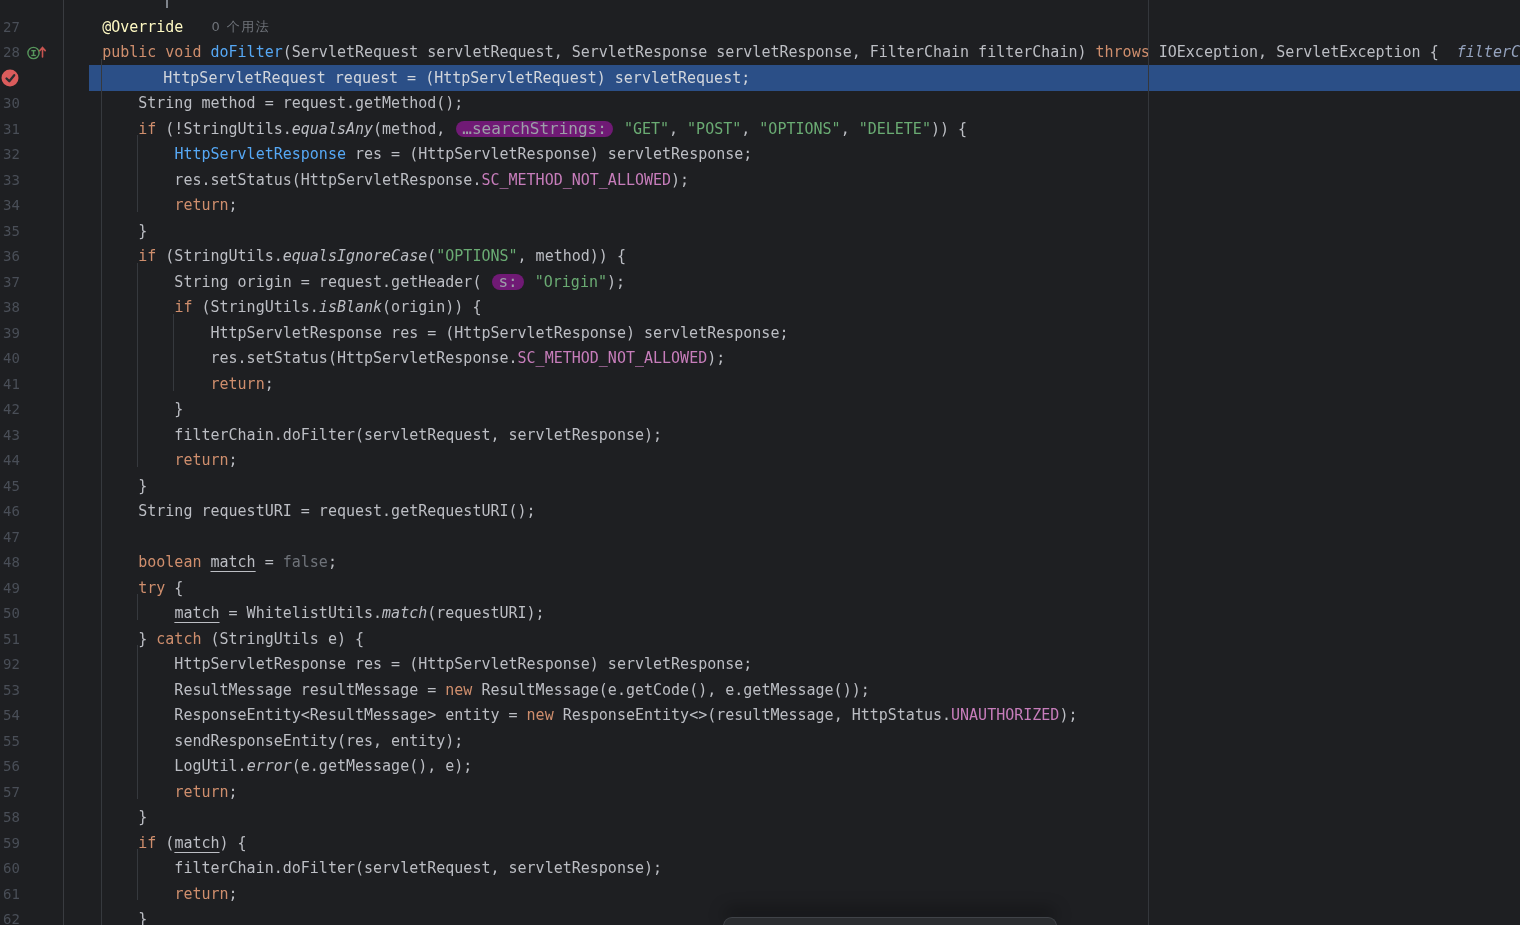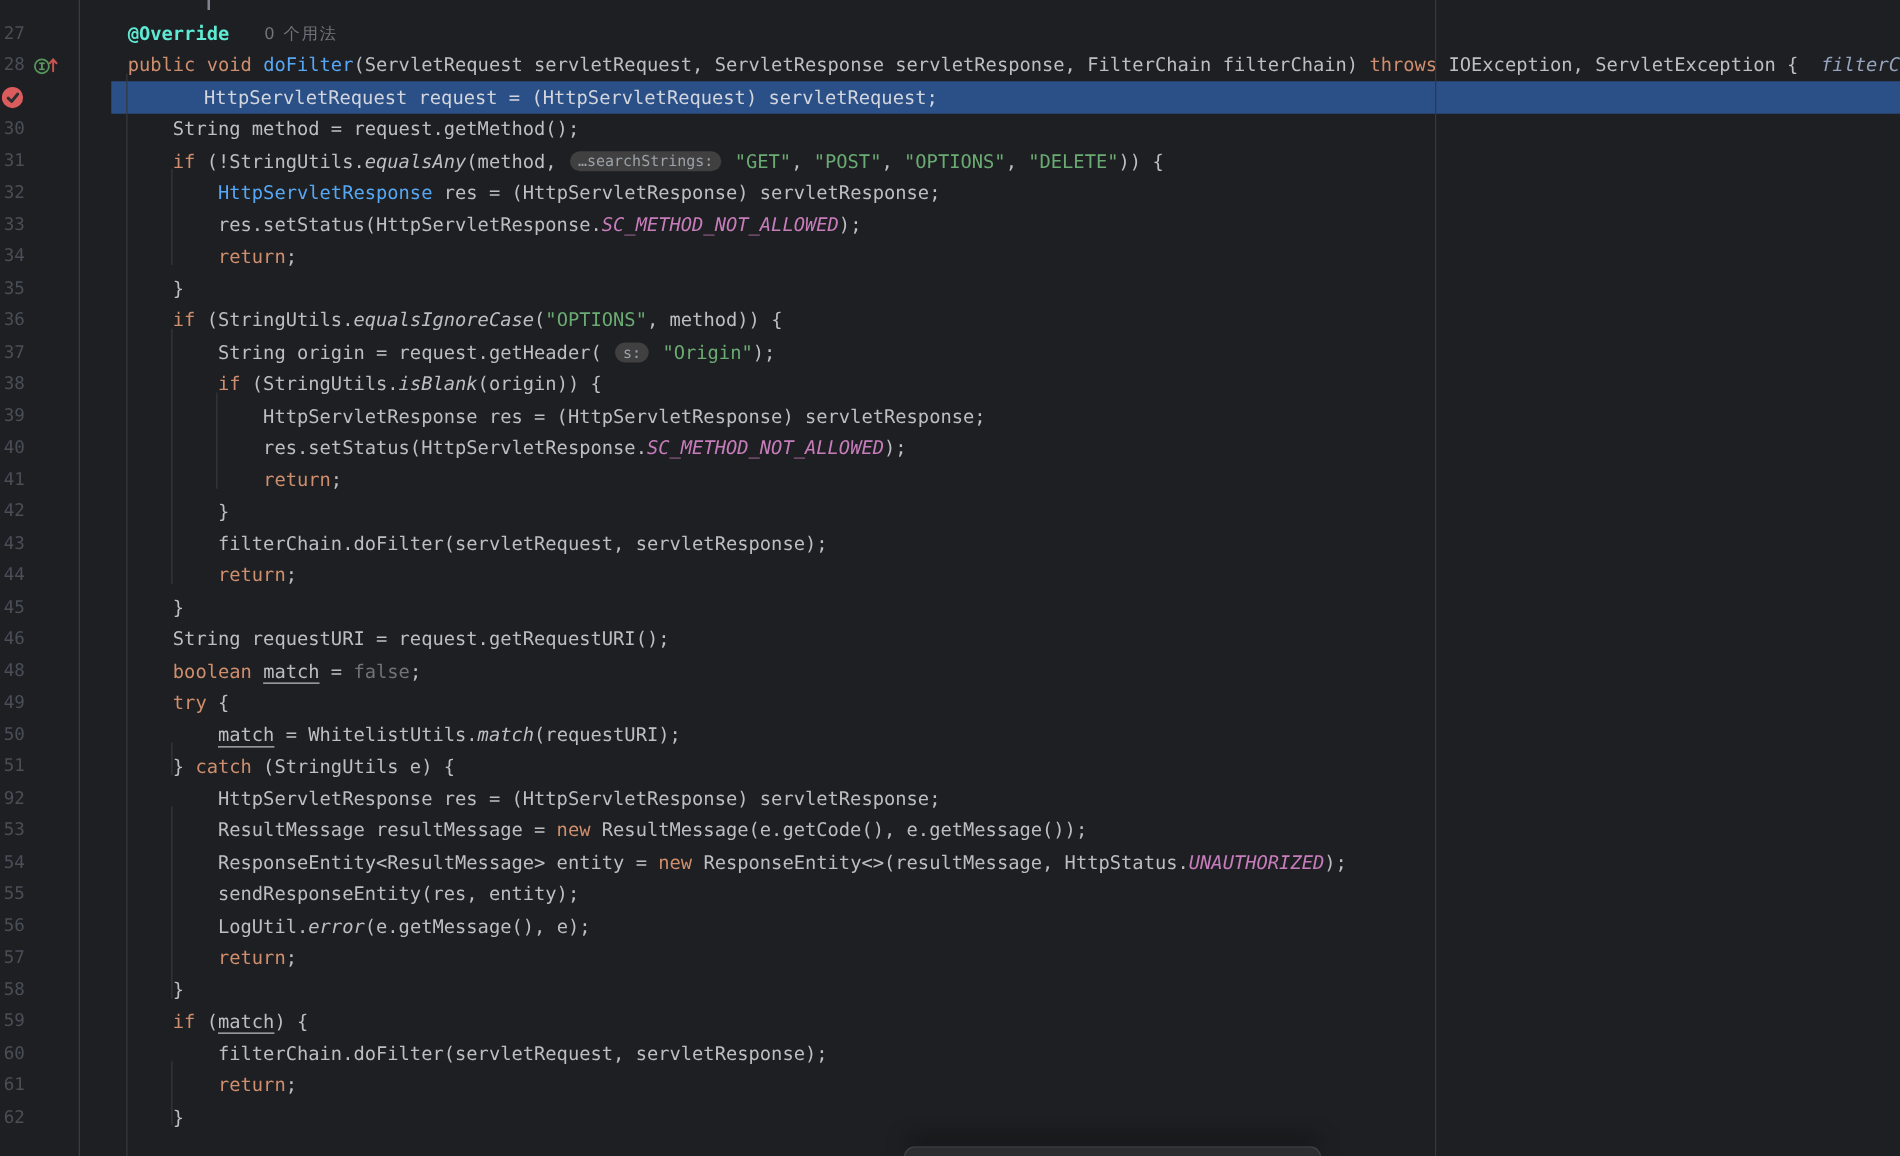--- a/index.html
+++ b/index.html
@@ -12,27 +12,27 @@
                padding-left:3px;box-sizing:border-box;color:#494E57;font-size:14px;}
   .codearea{flex:1;height:100%;display:flex;align-items:center;padding-left:2px;overflow:visible;}
   .row.exec .codearea{background:#2B4F87;}
   .row.exec{color:#D2D6DC;gap:25px;}
 
   
   .t{color:inherit;}
   .k{color:#CF8E6D;}
   .s{color:#6AAB73;}
   .m{color:#56A8F5;}
-  .a{color:#5eead4;font-weight:bold;}
-  .c{color:#C77DBB;font-style:italic;}
+  .a{color:#fef9c3;}
+  .c{color:#C77DBB;}
   .i{font-style:italic;}
   .u{text-decoration:underline;text-underline-offset:4px;text-decoration-thickness:1px;}
   .g{color:#6F737A;text-align:center;}
   .dbg{color:#95A3BE;font-style:italic;}
-  .pill{display:inline-block;background:#404040;color:#9CA0A8;font-size:12px;line-height:16px;
+  .pill{display:inline-block;background:#701a75;color:#9CA0A8;font-size:16px;line-height:16px;
         border-radius:8px;padding:0 6px;margin:0 2px;vertical-align:1px;white-space:pre;}
   .usage{color:#6F737A;font-size:13px;margin-left:28px;letter-spacing:1.5px;
          font-family:"DejaVu Sans","Liberation Sans",sans-serif;}
 
   
   .vline{position:absolute;width:1px;z-index:2;}
   .indent-guide{background:#36393E;}
   .gutter-border{background:#393B40;}
   .margin-guide{background:#34373C;}
 
@@ -77,20 +77,21 @@
       <div class="row"><div class="gutter-cell"><span>37</span></div><div class="codearea"><span class="t">            String origin = request.getHeader( </span><span class="pill">s:</span><span class="t"> </span><span class="s">"Origin"</span><span class="t">);</span></div></div>
       <div class="row"><div class="gutter-cell"><span>38</span></div><div class="codearea"><span class="t">            </span><span class="k">if</span><span class="t"> (StringUtils.</span><span class="i">isBlank</span><span class="t">(origin)) {</span></div></div>
       <div class="row"><div class="gutter-cell"><span>39</span></div><div class="codearea"><span class="t">                HttpServletResponse res = (HttpServletResponse) servletResponse;</span></div></div>
       <div class="row"><div class="gutter-cell"><span>40</span></div><div class="codearea"><span class="t">                res.setStatus(HttpServletResponse.</span><span class="c">SC_METHOD_NOT_ALLOWED</span><span class="t">);</span></div></div>
       <div class="row"><div class="gutter-cell"><span>41</span></div><div class="codearea"><span class="t">                </span><span class="k">return</span><span class="t">;</span></div></div>
       <div class="row"><div class="gutter-cell"><span>42</span></div><div class="codearea"><span class="t">            }</span></div></div>
       <div class="row"><div class="gutter-cell"><span>43</span></div><div class="codearea"><span class="t">            filterChain.doFilter(servletRequest, servletResponse);</span></div></div>
       <div class="row"><div class="gutter-cell"><span>44</span></div><div class="codearea"><span class="t">            </span><span class="k">return</span><span class="t">;</span></div></div>
       <div class="row"><div class="gutter-cell"><span>45</span></div><div class="codearea"><span class="t">        }</span></div></div>
       <div class="row"><div class="gutter-cell"><span>46</span></div><div class="codearea"><span class="t">        String requestURI = request.getRequestURI();</span></div></div>
+      <div class="row"><div class="gutter-cell"><span>47</span></div><div class="codearea"></div></div>
       <div class="row"><div class="gutter-cell"><span>48</span></div><div class="codearea"><span class="t">        </span><span class="k">boolean</span><span class="t"> </span><span class="u">match</span><span class="t"> = </span><span class="g">false</span><span class="t">;</span></div></div>
       <div class="row"><div class="gutter-cell"><span>49</span></div><div class="codearea"><span class="t">        </span><span class="k">try</span><span class="t"> {</span></div></div>
       <div class="row"><div class="gutter-cell"><span>50</span></div><div class="codearea"><span class="t">            </span><span class="u">match</span><span class="t"> = WhitelistUtils.</span><span class="i">match</span><span class="t">(requestURI);</span></div></div>
       <div class="row"><div class="gutter-cell"><span>51</span></div><div class="codearea"><span class="t">        } </span><span class="k">catch</span><span class="t"> (StringUtils e) {</span></div></div>
       <div class="row"><div class="gutter-cell"><span>92</span></div><div class="codearea"><span class="t">            HttpServletResponse res = (HttpServletResponse) servletResponse;</span></div></div>
       <div class="row"><div class="gutter-cell"><span>53</span></div><div class="codearea"><span class="t">            ResultMessage resultMessage = </span><span class="k">new</span><span class="t"> ResultMessage(e.getCode(), e.getMessage());</span></div></div>
       <div class="row"><div class="gutter-cell"><span>54</span></div><div class="codearea"><span class="t">            ResponseEntity&lt;ResultMessage&gt; entity = </span><span class="k">new</span><span class="t"> ResponseEntity&lt;&gt;(resultMessage, HttpStatus.</span><span class="c">UNAUTHORIZED</span><span class="t">);</span></div></div>
       <div class="row"><div class="gutter-cell"><span>55</span></div><div class="codearea"><span class="t">            sendResponseEntity(res, entity);</span></div></div>
       <div class="row"><div class="gutter-cell"><span>56</span></div><div class="codearea"><span class="t">            LogUtil.</span><span class="i">error</span><span class="t">(e.getMessage(), e);</span></div></div>
       <div class="row"><div class="gutter-cell"><span>57</span></div><div class="codearea"><span class="t">            </span><span class="k">return</span><span class="t">;</span></div></div>

